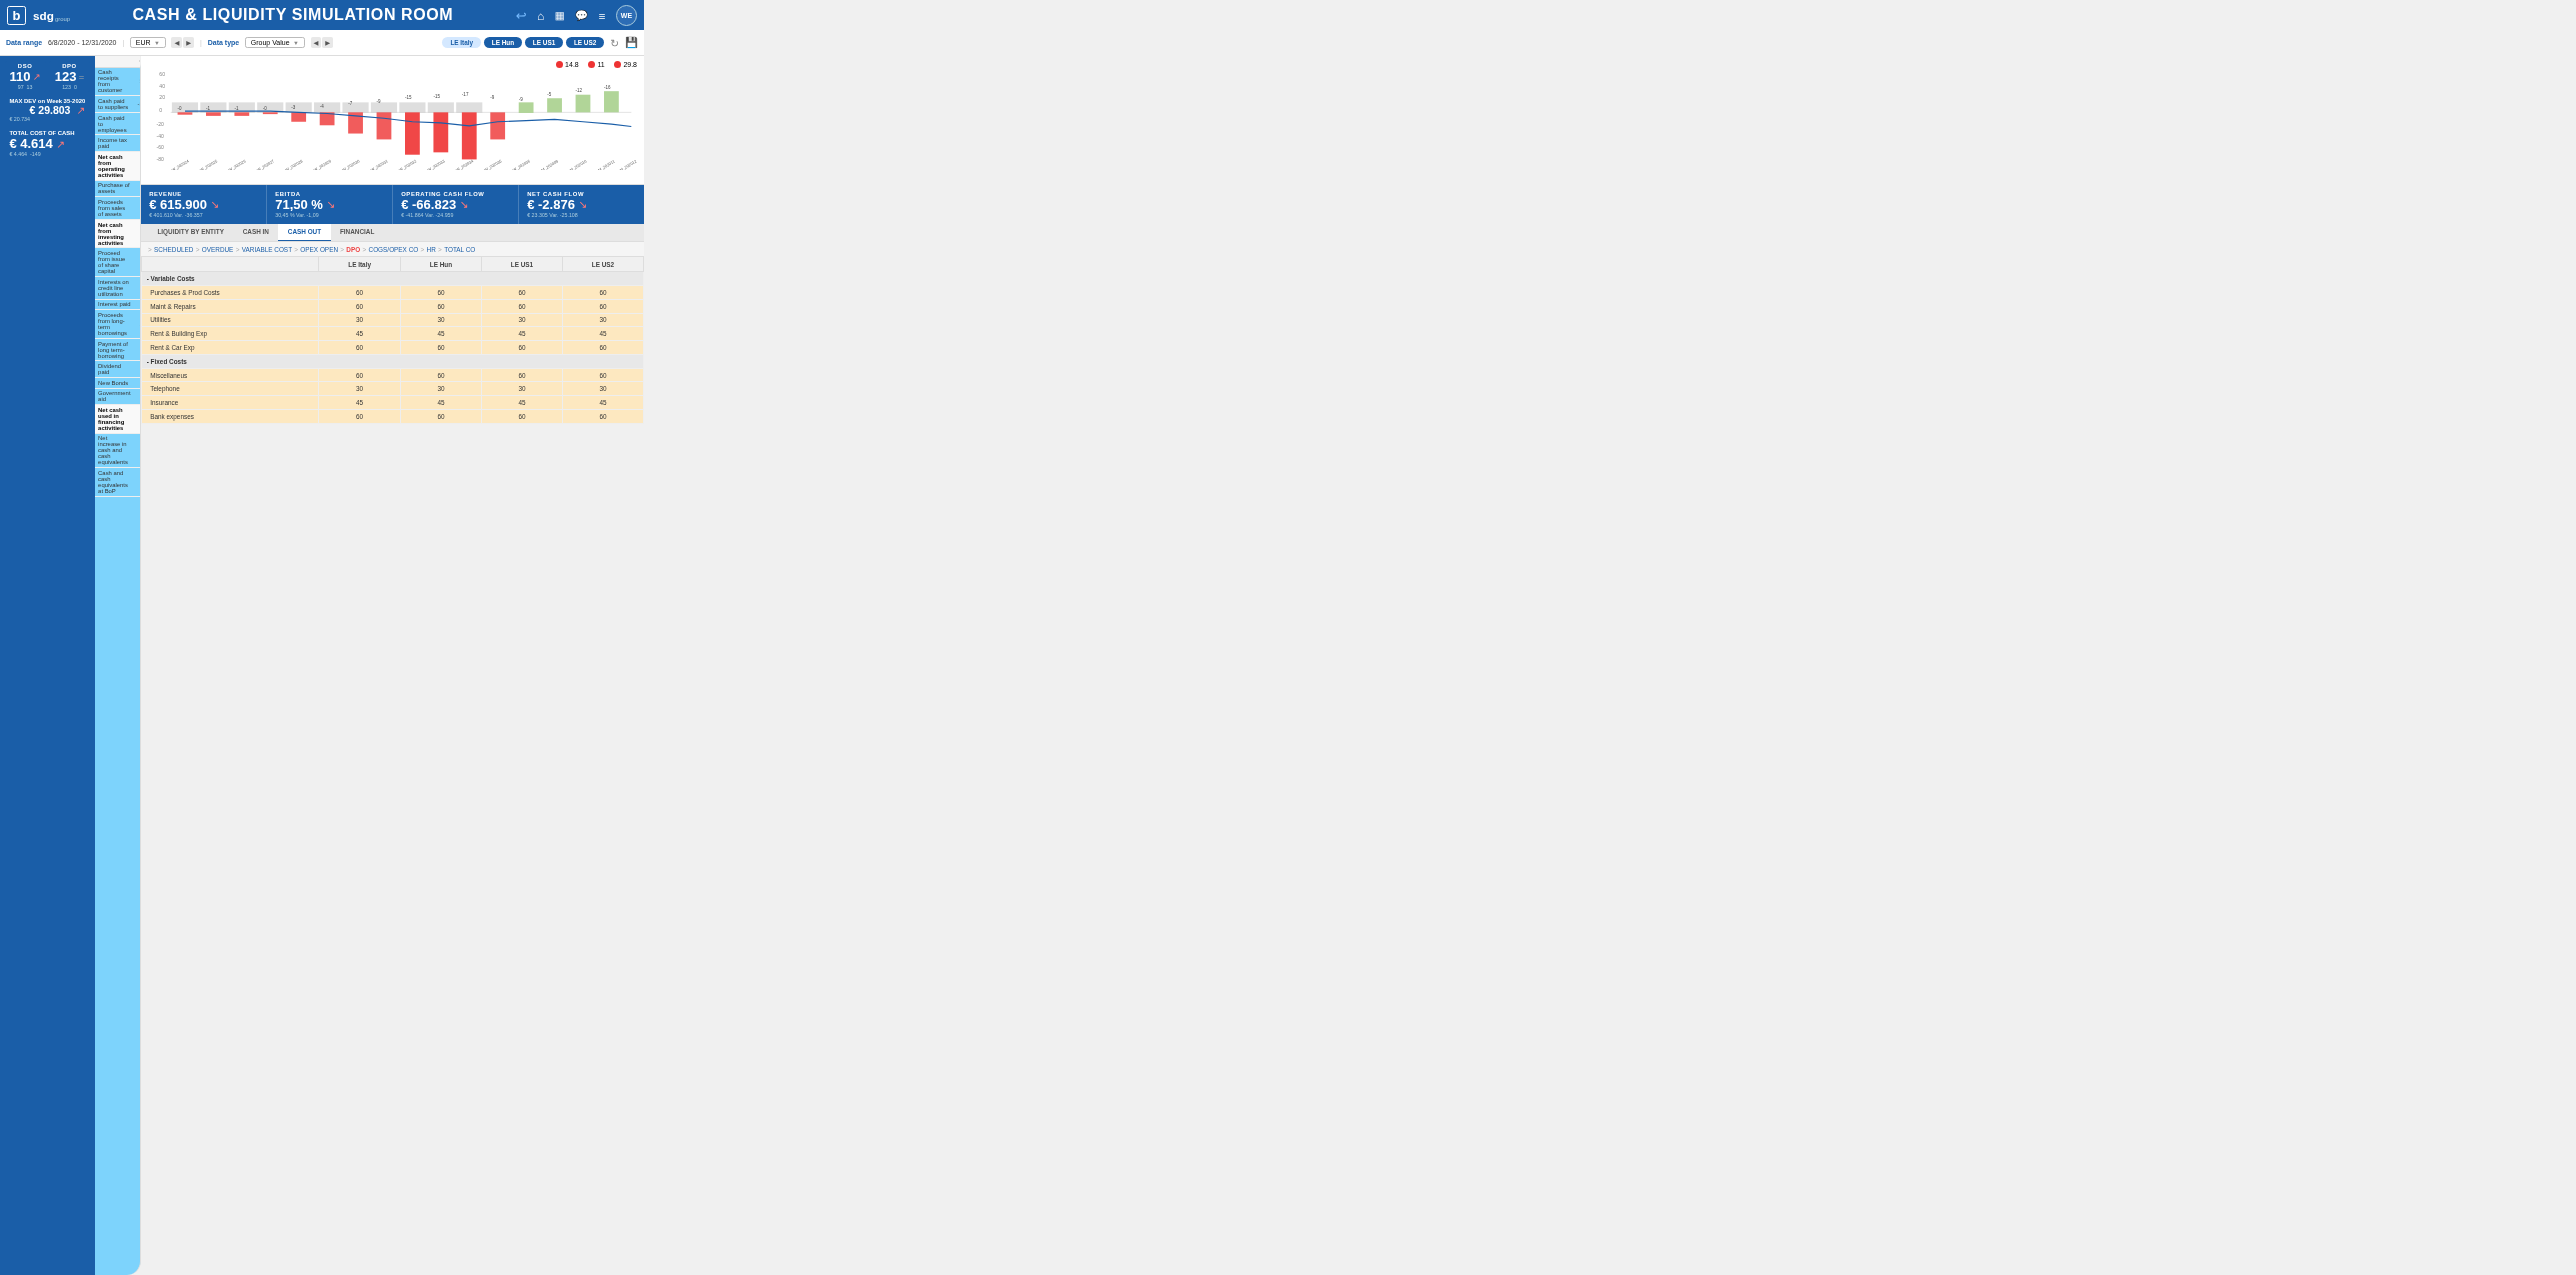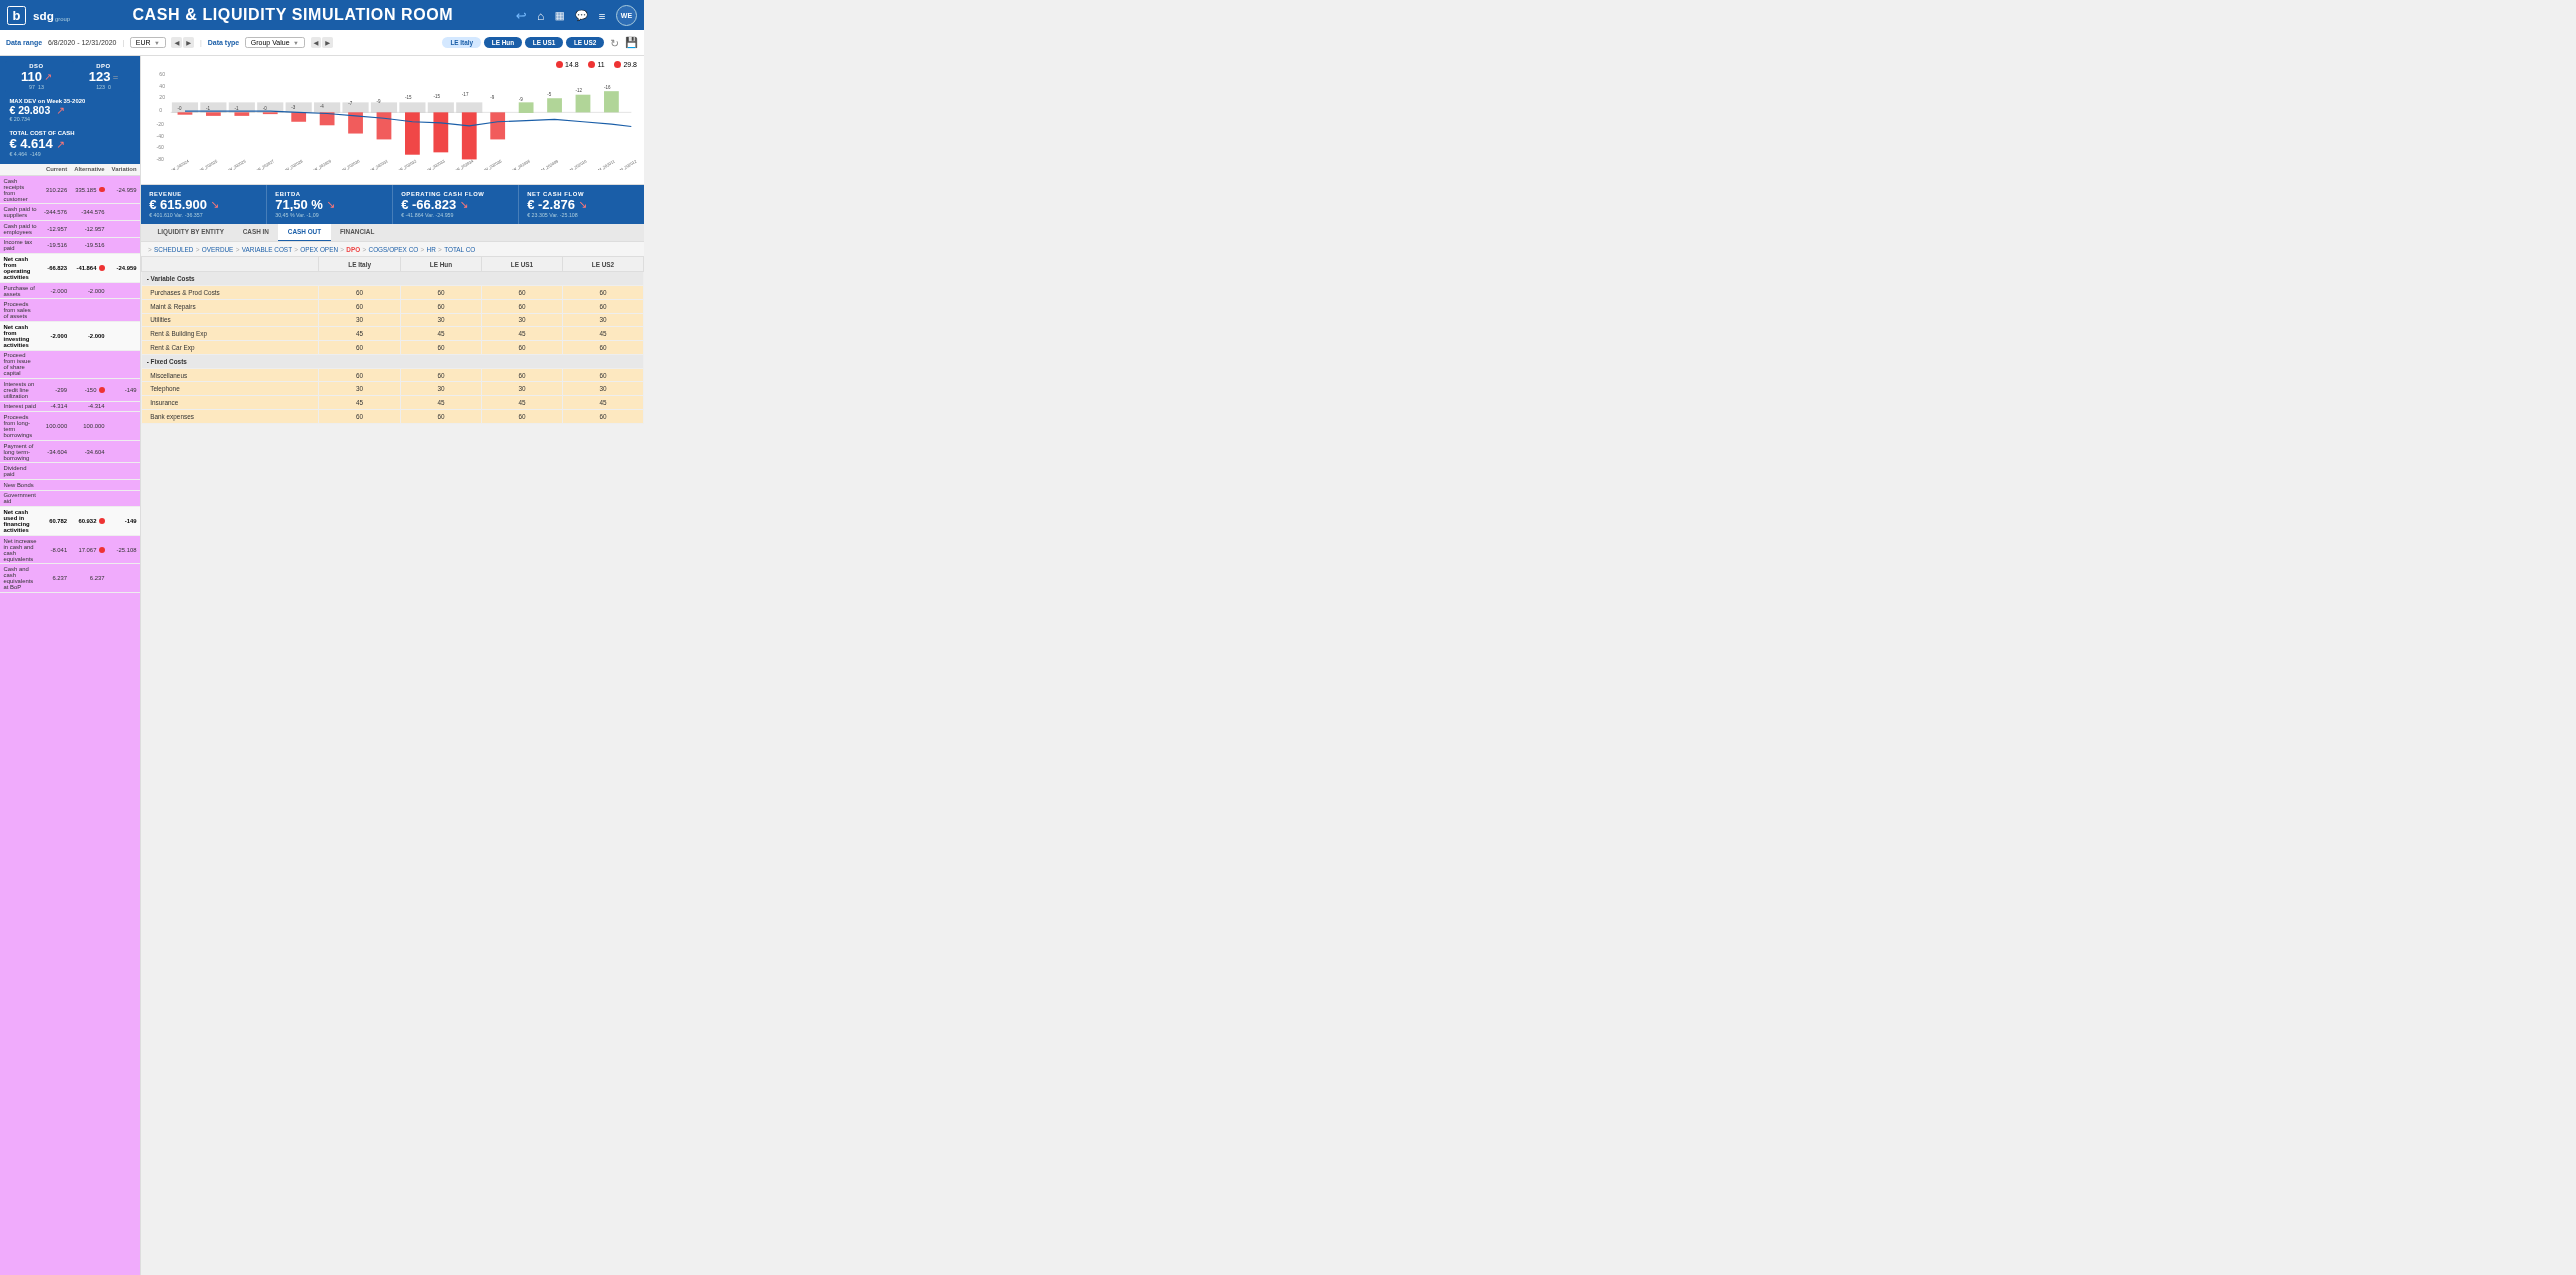--- a/index.html
+++ b/index.html
@@ -101,24 +101,24 @@
     
     .main-layout {
       display: flex;
       height: calc(100vh - 56px);
     }
 
     
     .left-panel {
       width: 141px;
       min-width: 141px;
-      background: #f0abfc;
+      background: #7dd3fc;
       border-right: 0.6px solid #ddd;
       display: flex;
-      flex-direction: column;
+      border-radius: 14px;
     }
 
     
     .kpi-area {
       background: #1a5ea8;
       padding: 4.7px;
     }
     .kpi-row { display: flex; gap: 3.5px; margin-bottom: 3.5px; }
     .kpi-card {
       flex: 1;
@@ -383,21 +383,21 @@
             <span class="kpi-value">123</span>
             <span class="kpi-arrow-eq">=</span>
           </div>
           <div class="kpi-sub">
             <span>123</span>&nbsp;&nbsp;<span>0</span>
           </div>
         </div>
       </div>
       <div class="kpi-maxdev">
         <div class="kpi-label">MAX DEV on Week 35-2020</div>
-        <div style="display:flex;align-items:center;gap:6px;">
+        <div style="display:flex;align-items:center;gap:6px;justify-content:flex-end;">
           <span class="kpi-value">€ 29.803</span>
           <span style="color:#f77;font-size:10.5px;">↗</span>
         </div>
         <div class="kpi-sub">€ 20.734</div>
       </div>
       <div class="kpi-totalcost">
         <div class="kpi-label">TOTAL COST OF CASH</div>
         <div style="display:flex;align-items:center;gap:3.5px;">
           <span class="kpi-value">€ 4.614</span>
           <span style="color:#f77;font-size:10.5px;">↗</span>

